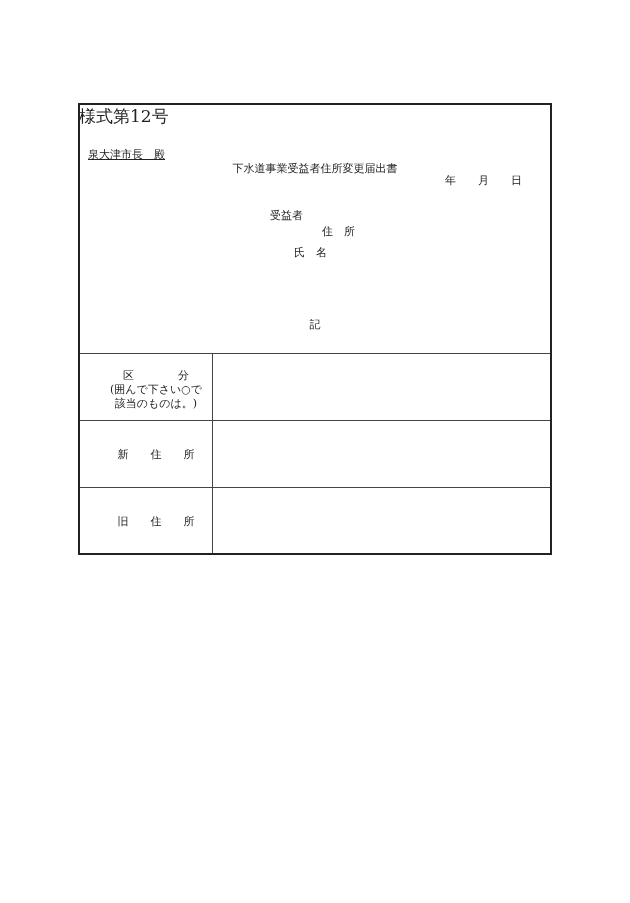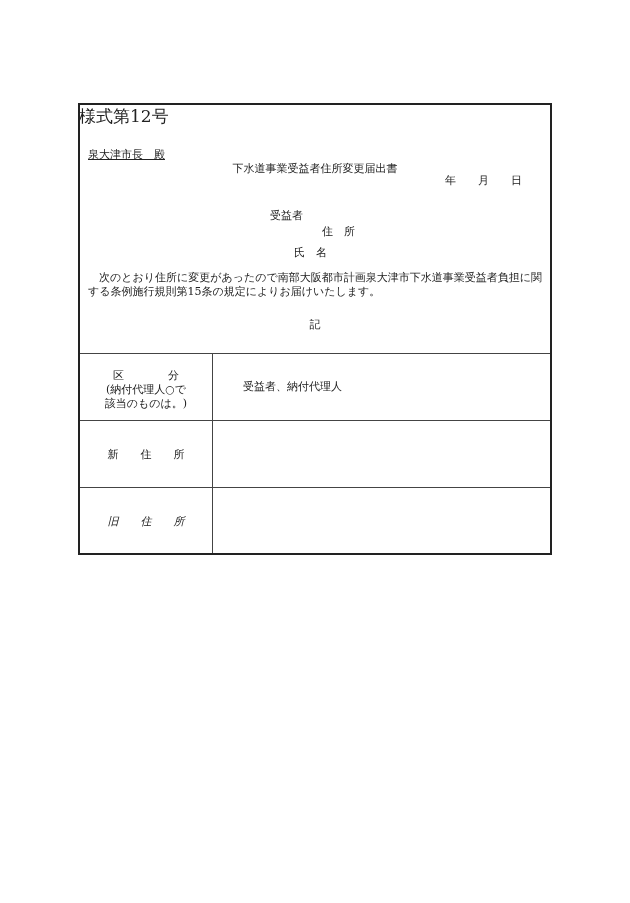--- a/index.html
+++ b/index.html
@@ -19,55 +19,51 @@
   #addressee { left: 8px; top: 42px; text-decoration: underline; }
   #date-line { right: 28px; top: 68px; word-spacing: 0; }
   #date-line span { display: inline-block; }
   #applicant-label { left: 190px; top: 103px; }
   #address-label { left: 242px; top: 119px; }
   #name-label { left: 214px; top: 140px; }
   #body-text { left: 8px; top: 166px; width: 460px; line-height: 14px; white-space: normal; }
   #ki { left: 0; right: 0; top: 212px; text-align: center; }
   .hline { position: absolute; left: 0; right: 0; height: 0; border-top: 1px solid #444; }
   .vline { position: absolute; top: 248px; bottom: 0; width: 0; border-left: 1px solid #444; left: 132px; }
-  .cell-label { position: absolute; left: 0; width: 132px; text-align: center; }
+  .cell-label { position: absolute; left: 10px; width: 132px; text-align: center; }
   .cell-value { position: absolute; left: 133px; right: 0; }
 </style>
 </head>
 <body>
 
 <div id="form-number" class="abs">様式第12号</div>
 
 <div id="form-box">
   <div id="title" class="inner abs">下水道事業受益者住所変更届出書</div>
   <div id="addressee" class="inner abs">泉大津市長　殿</div>
 
   <div id="date-line" class="inner abs">
     <span style="width:24px;"></span><span>年</span><span style="width:22px;"></span><span>月</span><span style="width:22px;"></span><span>日</span>
   </div>
 
   <div id="applicant-label" class="inner abs">受益者</div>
   <div id="address-label" class="inner abs">住　所</div>
   <div id="name-label" class="inner abs">氏　名</div>
 
-  <div id="body-text" class="inner abs">　次のとおり住所に変更があったので南部大阪都市計画泉大津市下水道事業受益者負担に関する条例施行規則第15条の規定によりお届けいたします。</div>
   <div id="ki" class="inner abs">記</div>
 
   <div class="hline" style="top:248px;"></div>
   <div class="vline"></div>
 
   <div class="cell-label" style="top:264px; line-height:14px;">
     <div>区　　　　分</div>
-    <div>(納付代理人○で</div>
+    <div>(囲んで下さい○で</div>
     <div>該当のものは。)</div>
-  </div>
-  <div class="cell-value" style="top:248px; height:67px; display:flex; align-items:center; padding-left:30px;">
-    <span>受益者、納付代理人</span>
   </div>
 
   <div class="hline" style="top:315px;"></div>
   <div class="cell-label" style="top:342px;">新　　住　　所</div>
   <div class="cell-value" style="top:316px; height:66px;"></div>
 
   <div class="hline" style="top:382px;"></div>
-  <div class="cell-label" style="top:409px;font-style:italic;">旧　　住　　所</div>
+  <div class="cell-label" style="top:409px;">旧　　住　　所</div>
   <div class="cell-value" style="top:383px; height:65px;"></div>
 </div>
 
 </body></html>

